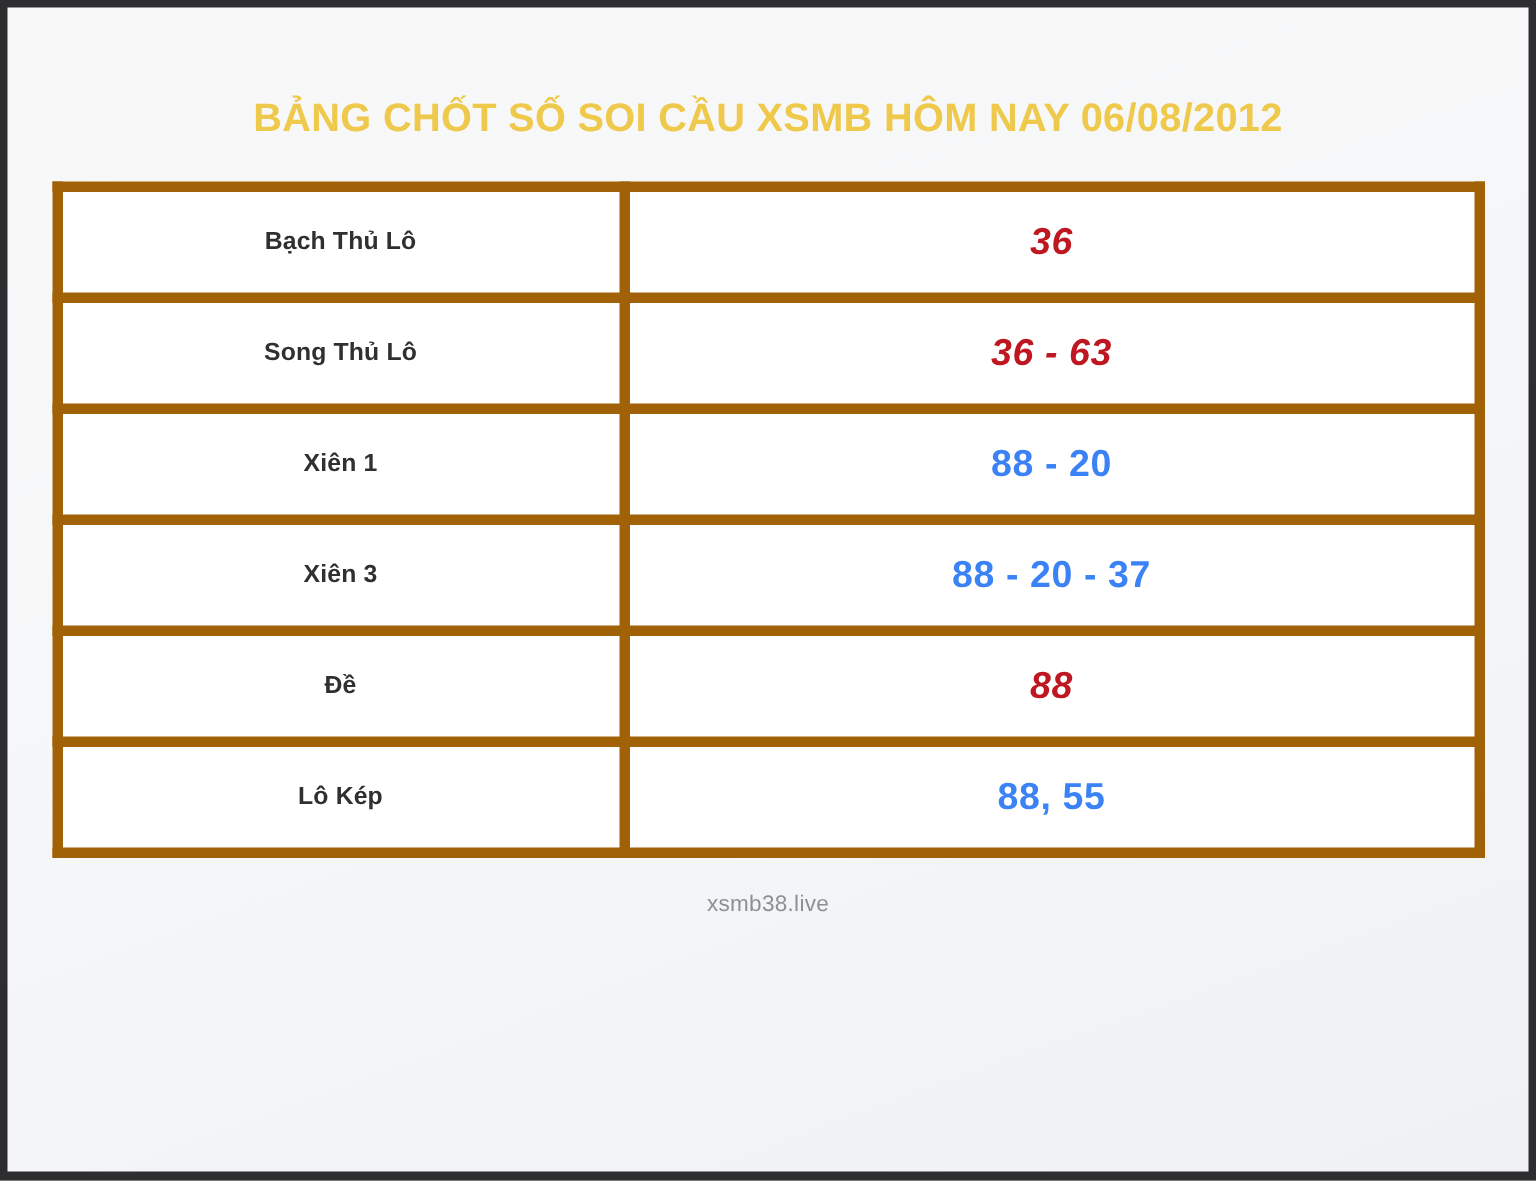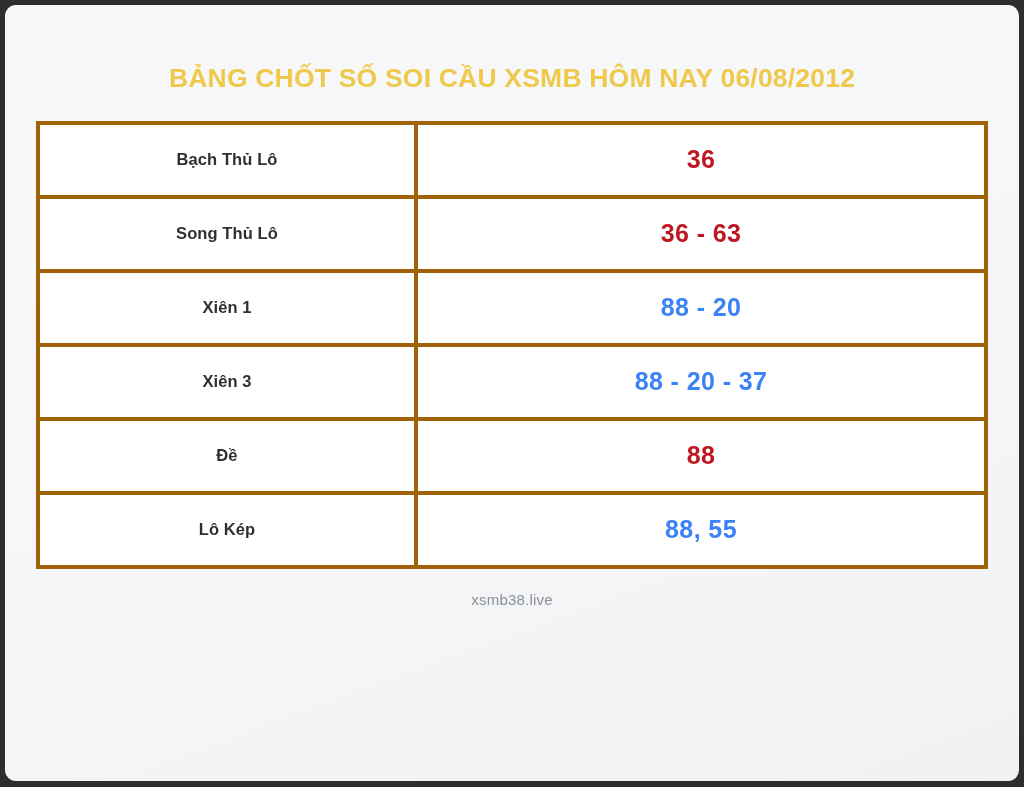--- a/index.html
+++ b/index.html
@@ -1,15 +1,15 @@
 <!DOCTYPE html>
 <html><head>
 <meta charset="utf-8">
 <style>
-  * { box-sizing: border-box; margin: 0; padding: 0; border-radius: 11px; }
+  * { box-sizing: border-box; margin: 0; padding: 0; }
 
   html, body {
     width: 1024px;
     height: 787px;
     overflow: hidden;
   }
 
   body {
     font-family: "Liberation Sans", sans-serif;
     background: #2e2e30;
@@ -55,21 +55,21 @@
     width: 948px;
     border-collapse: collapse;
     background: #ffffff;
     table-layout: fixed;
   }
 
   #soi-cau-table col.c-label { width: 378px; }
   #soi-cau-table col.c-value { width: 570px; }
 
   #soi-cau-table td {
-    border: 4px solid #a16207;
+    border: 7px solid #a16207;
     height: 74px;
     vertical-align: middle;
     background: #ffffff;
   }
 
   .cell-label {
     text-align: center;
     font-size: 16.5px;
     font-weight: bold;
     color: #303030;
@@ -79,20 +79,21 @@
   .cell-value {
     text-align: center;
     font-size: 25px;
     font-weight: bold;
     letter-spacing: 0.4px;
     color: #3b82f6;
   }
 
   .cell-value.accent {
     color: #bf1721;
+    font-style: italic;
   }
 
   
   #footer {
     margin-top: 22px;
     text-align: center;
   }
 
   #site-credit {
     font-size: 15px;

